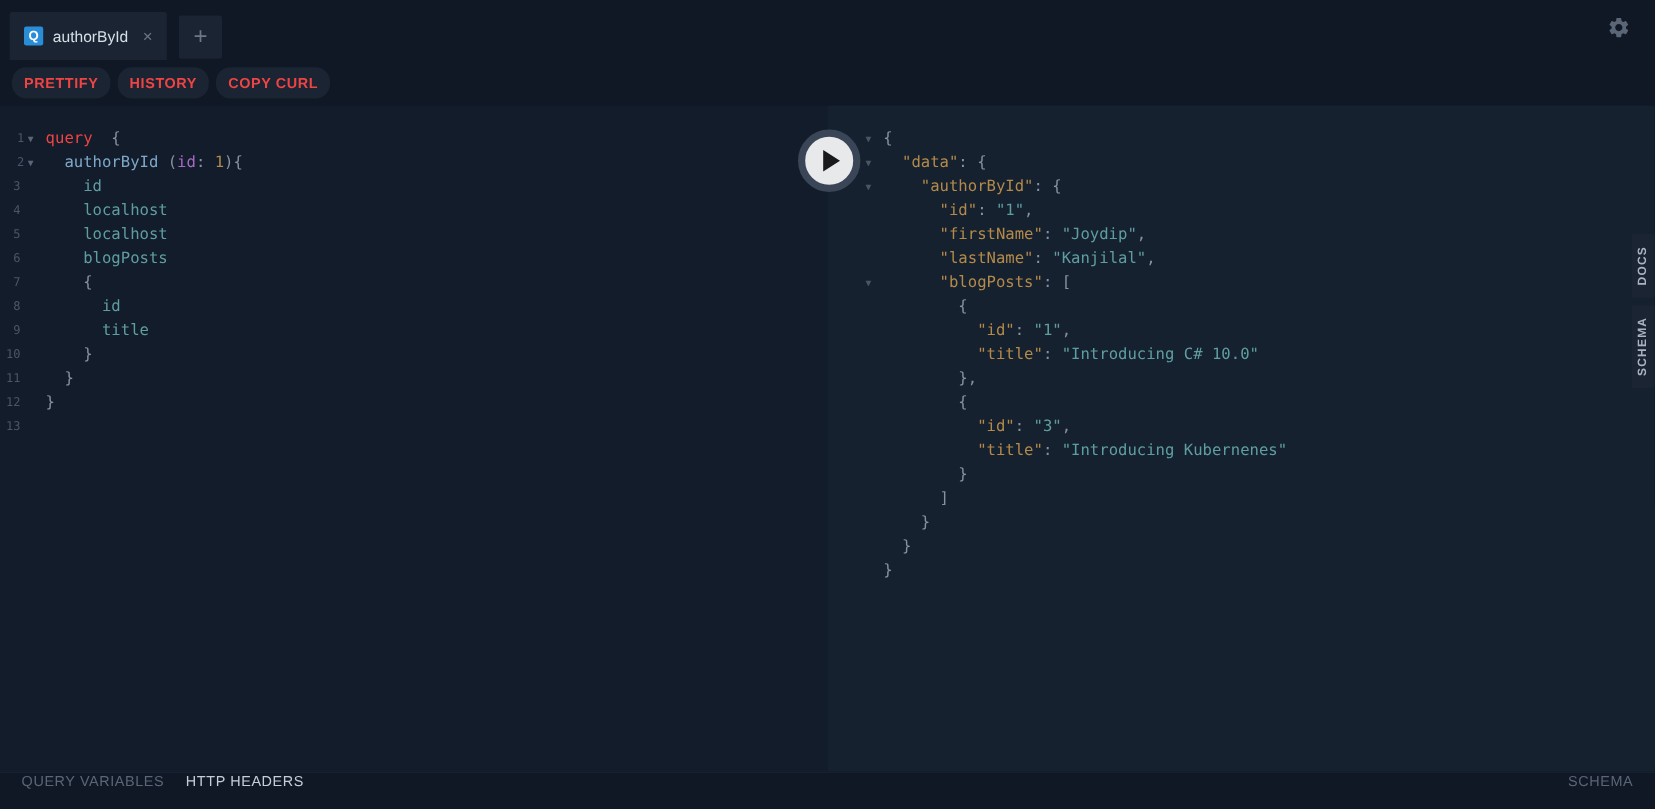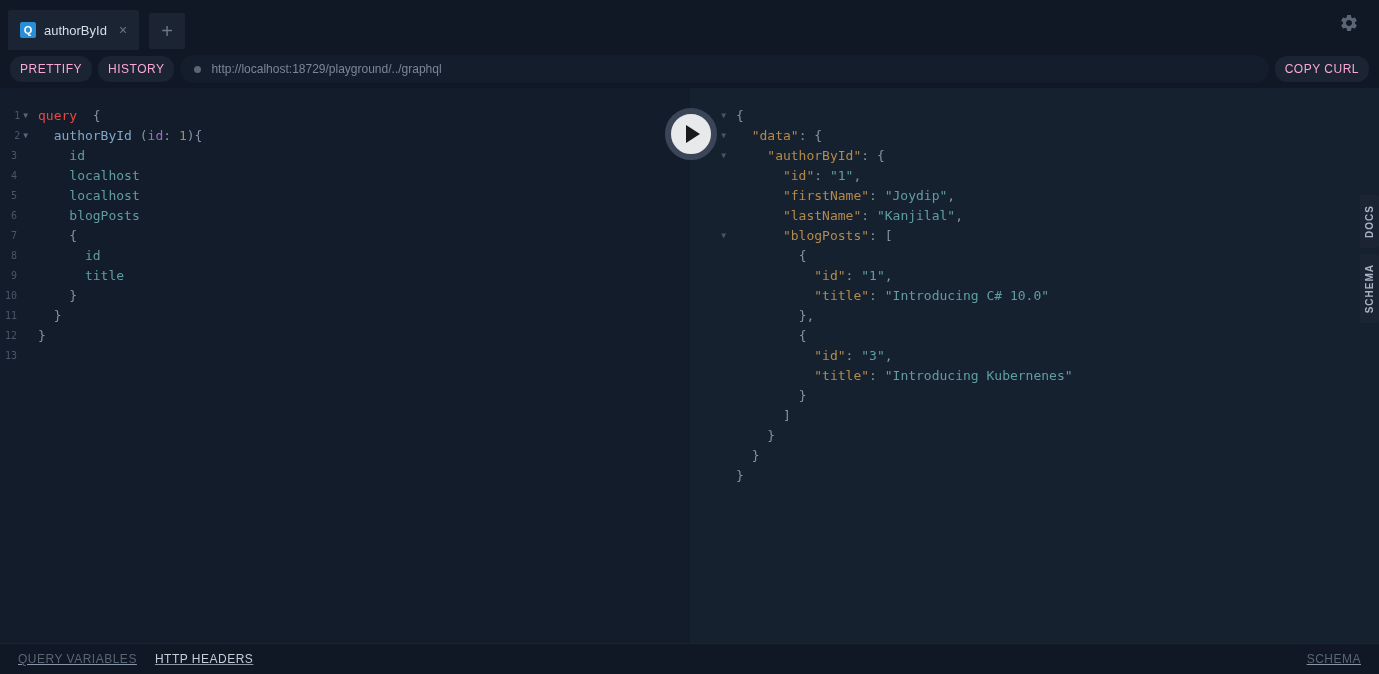--- a/index.html
+++ b/index.html
@@ -66,24 +66,24 @@
 .toolbar {
   height: 38px;
   background: #0f1824;
   display: flex;
   align-items: center;
   padding: 8px 10px;
   gap: 6px;
 }
 .tool-btn {
   background: #1a2433;
-  color: #f9a8d4;
+  color: #ef4444;
   padding: 6px 10px;
   font-size: 12px;
-  font-weight: 400;
+  font-weight: 700;
   letter-spacing: 0.5px;
   border-radius: 12px;
   cursor: pointer;
 }
 .url-bar {
   flex: 1;
   background: #141d2b;
   border-radius: 16px;
   height: 28px;
   display: flex;
@@ -195,26 +195,24 @@
   transform: rotate(180deg);
 }
 .bottom-bar {
   position: absolute;
   bottom: 0;
   left: 0;
   right: 0;
   height: 31px;
   background: #0f1824;
   display: flex;
-  align-items: center;
   padding: 0 18px;
   font-size: 12px;
   letter-spacing: 0.5px;
   border-top: 1px solid #1a2433;
-  text-decoration: underline;
 }
 .bottom-tab { color: #5a6578; margin-right: 18px; cursor: pointer; font-weight:500;}
 .bottom-tab.active { color: #c5cdd8; }
 .tracing { margin-left: auto; color: #5a6578; cursor: pointer; }
 </style>
 </head>
 <body>
 
 <div class="top-bar">
   <div class="tab">
@@ -226,24 +224,20 @@
   <div class="gear">
     <svg width="20" height="20" viewBox="0 0 24 24" fill="currentColor">
         <path d="M19.14 12.94c.04-.3.06-.61.06-.94 0-.32-.02-.64-.07-.94l2.03-1.58c.18-.14.23-.41.12-.61l-1.92-3.32c-.12-.22-.37-.29-.59-.22l-2.39.96c-.5-.38-1.03-.7-1.62-.94l-.36-2.54c-.04-.24-.24-.41-.48-.41h-3.84c-.24 0-.43.17-.47.41l-.36 2.54c-.59.24-1.13.57-1.62.94l-2.39-.96c-.22-.08-.47 0-.59.22L2.74 8.87c-.12.21-.08.47.12.61l2.03 1.58c-.05.3-.07.63-.07.94s.02.64.07.94l-2.03 1.58c-.18.14-.23.41-.12.61l1.92 3.32c.12.22.37.29.59.22l2.39-.96c.5.38 1.03.7 1.62.94l.36 2.54c.05.24.24.41.48.41h3.84c.24 0 .44-.17.47-.41l.36-2.54c.59-.24 1.13-.56 1.62-.94l2.39.96c.22.08.47 0 .59-.22l1.92-3.32c.12-.22.07-.47-.12-.61l-2.01-1.58zM12 15.6c-1.98 0-3.6-1.62-3.6-3.6s1.62-3.6 3.6-3.6 3.6 1.62 3.6 3.6-1.62 3.6-3.6 3.6z"></path>
       </svg>
   </div>
 </div>
 
 <div class="toolbar">
   <div class="tool-btn">PRETTIFY</div>
   <div class="tool-btn">HISTORY</div>
-  <div class="url-bar">
-    <div class="url-dot"></div>
-    <span>http://localhost:18729/playground/../graphql</span>
-  </div>
   <div class="tool-btn">COPY CURL</div>
 </div>
 
 <div class="main">
   <div class="editor-pane">
     <div class="gutter">
       <div class="ln">1<span class="fold">▼</span></div>
       <div class="ln">2<span class="fold">▼</span></div>
       <div class="ln">3<span style="width:8px"></span></div>
       <div class="ln">4<span style="width:8px"></span></div>

